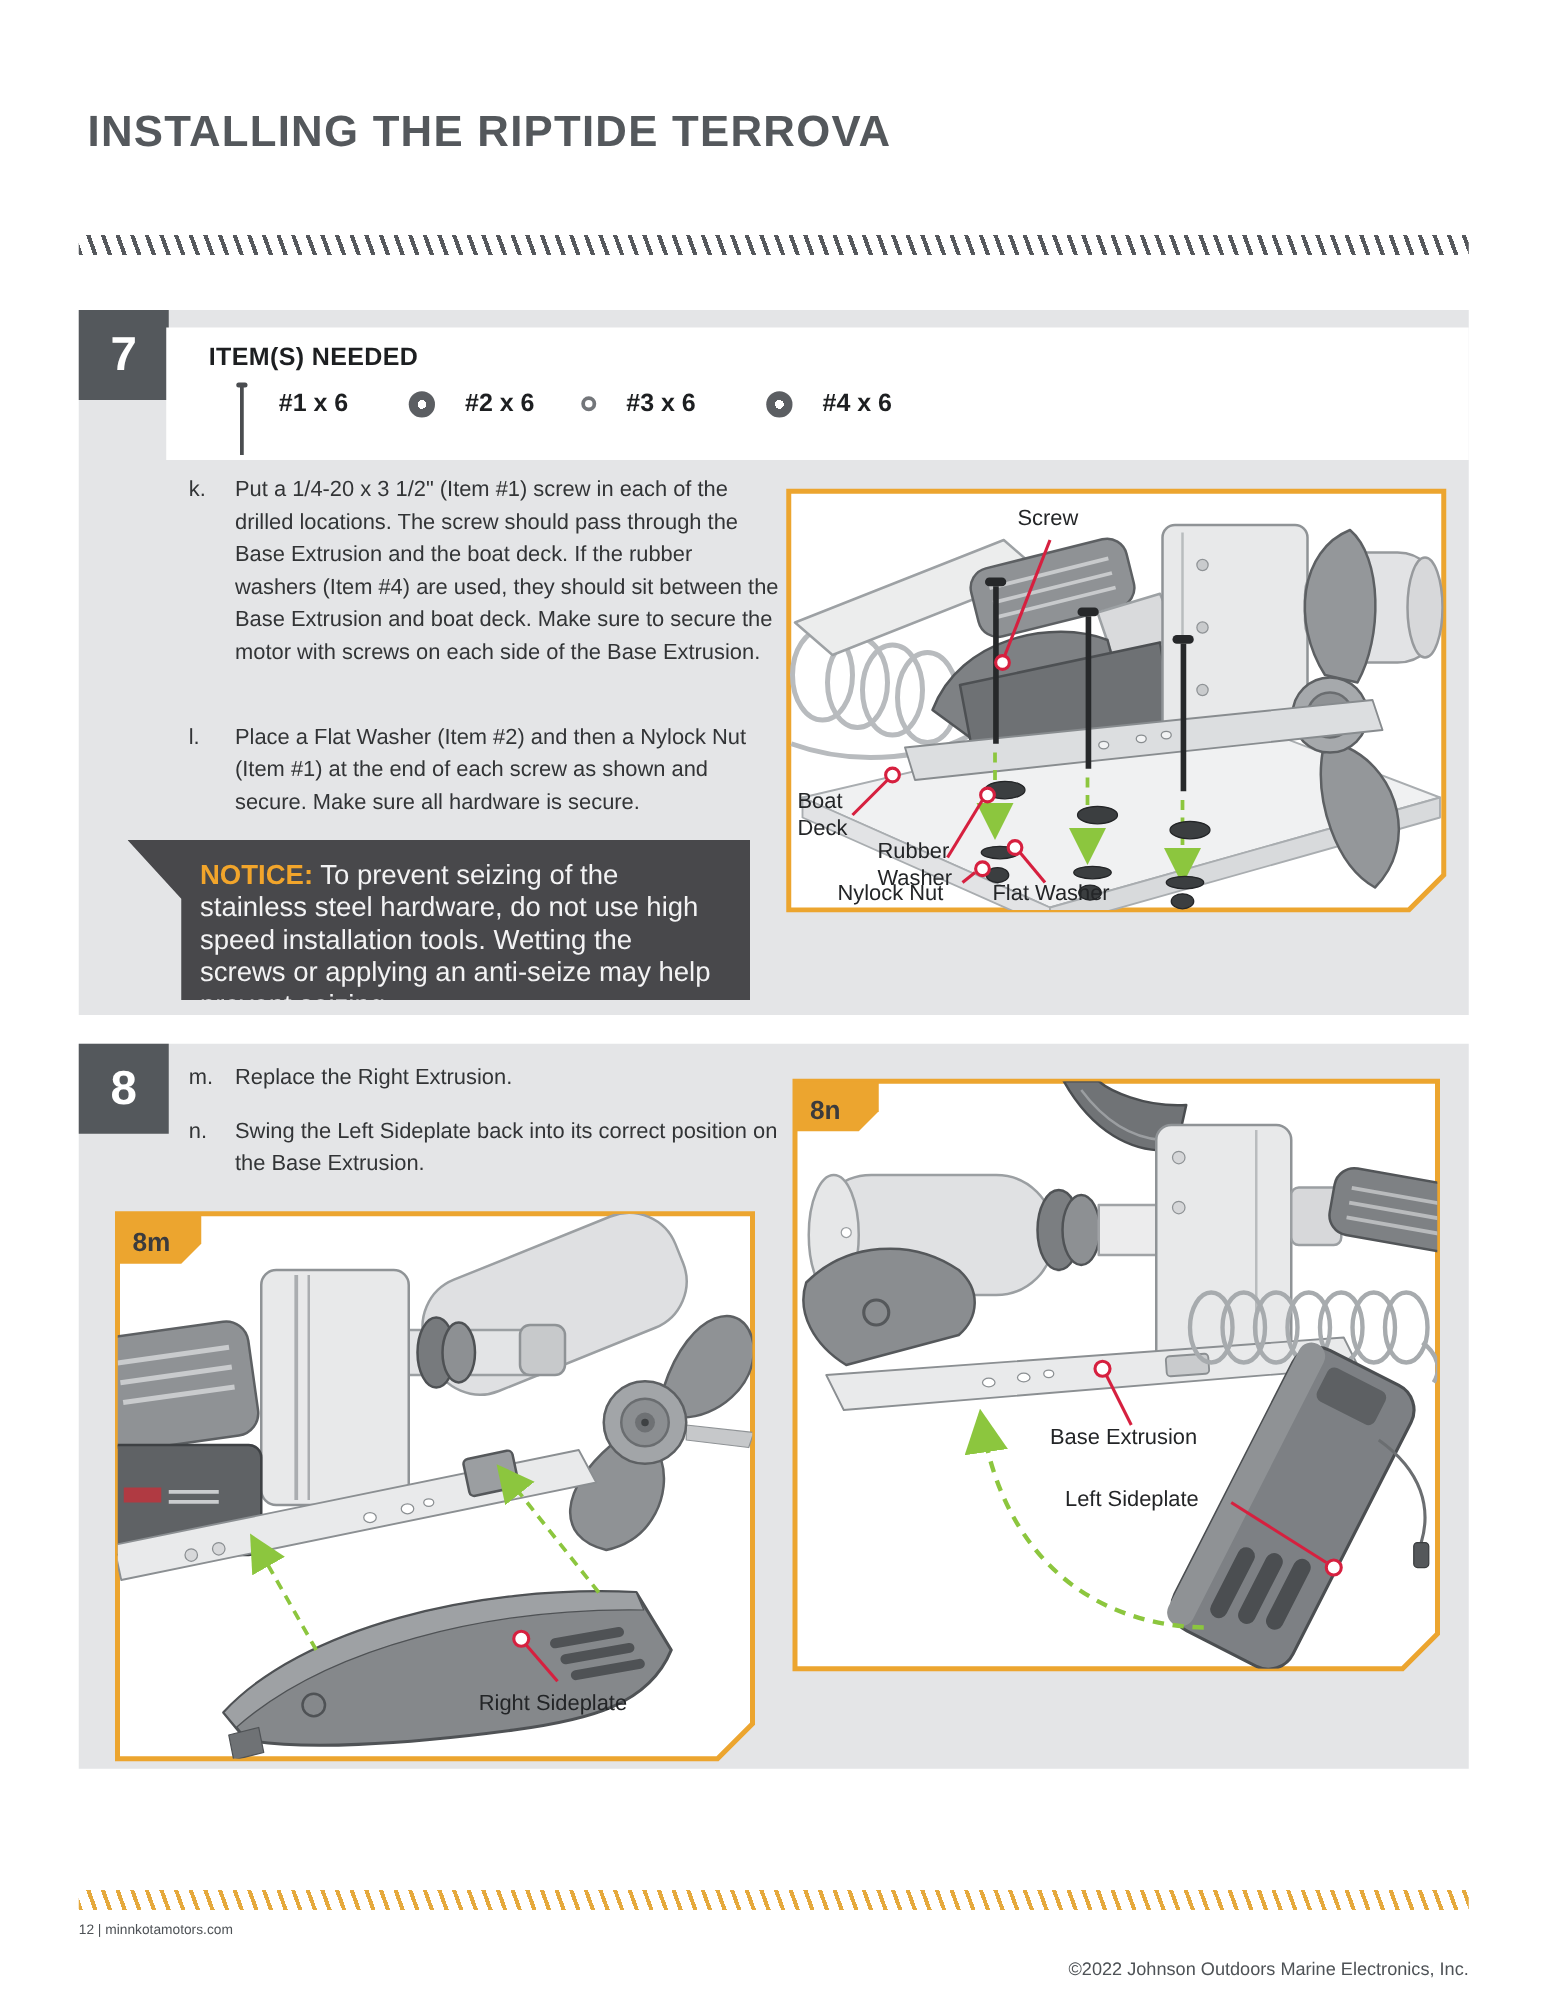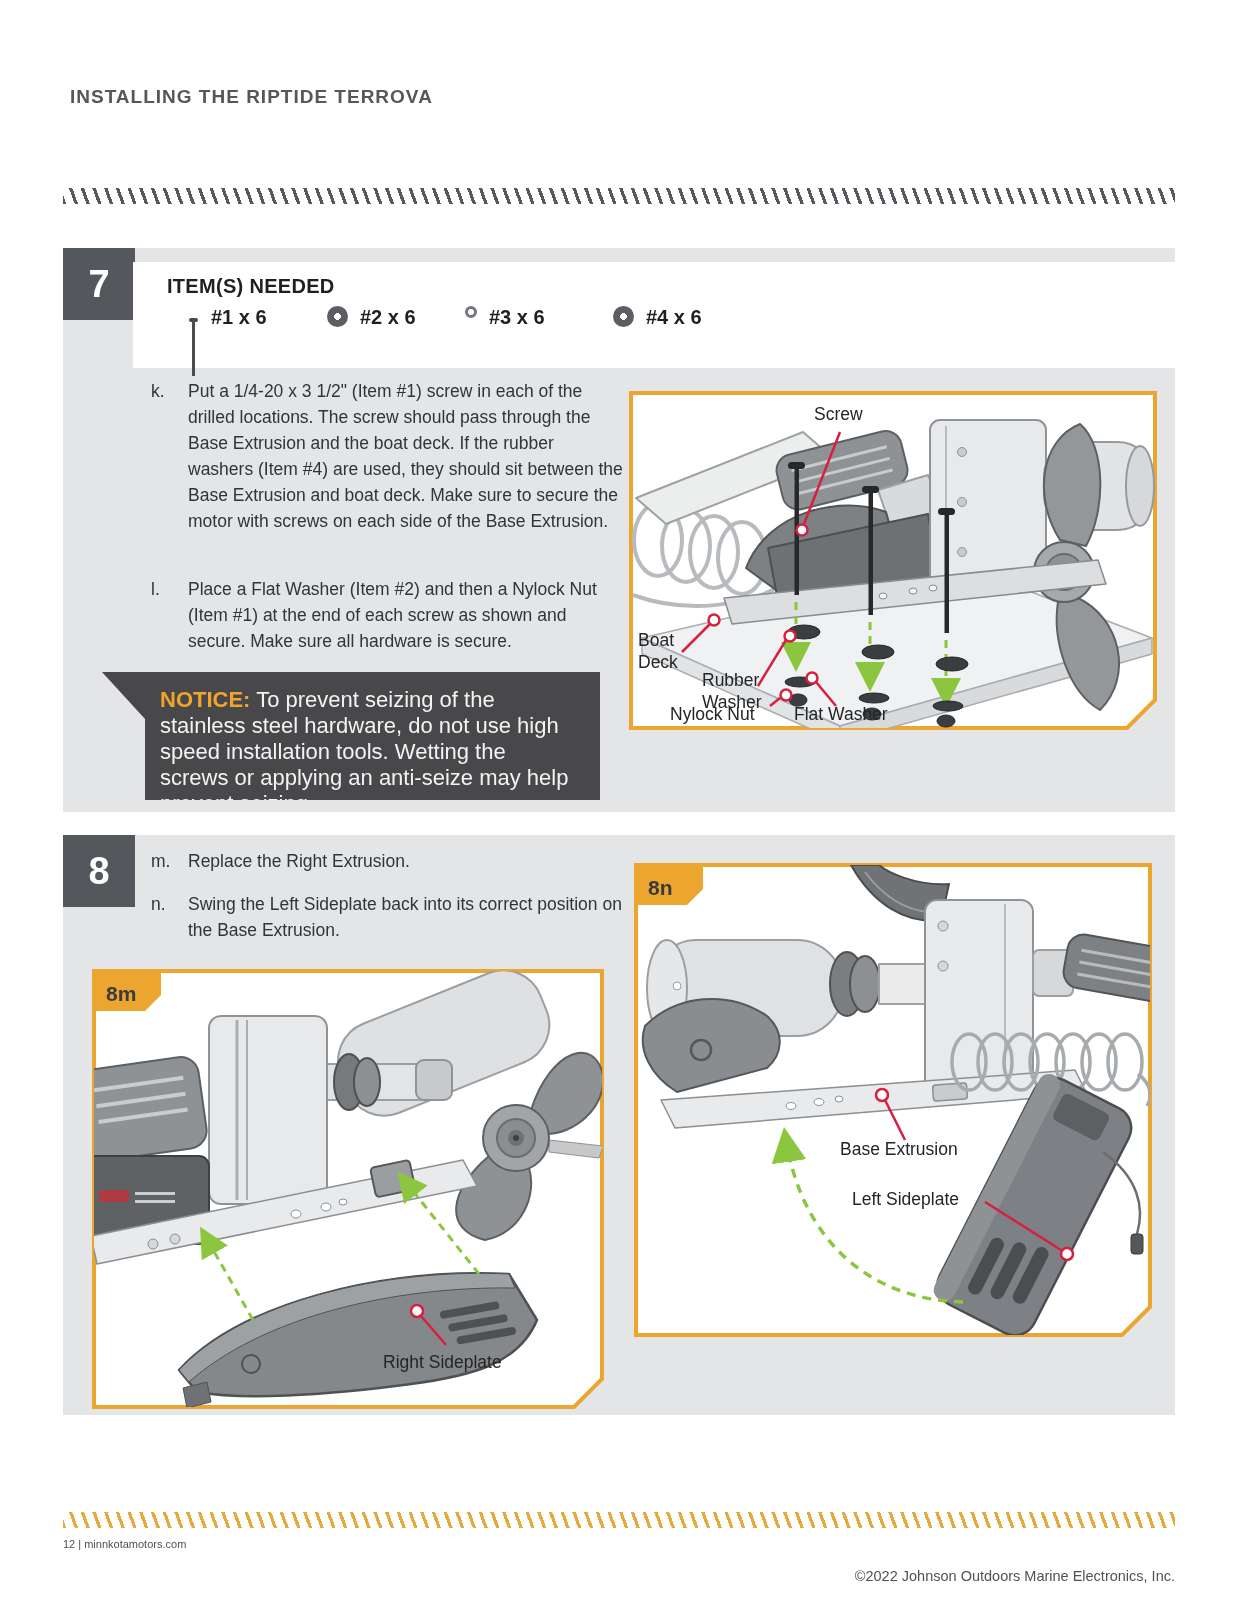--- a/index.html
+++ b/index.html
@@ -1,36 +1,36 @@
 <!DOCTYPE html>
 <html><head>
 <meta charset="utf-8">
 <style>
   html,body{margin:0;padding:0;background:#ffffff;}
   .page{position:relative;width:1236px;height:1600px;background:#ffffff;overflow:hidden;
         font-family:"Liberation Sans", sans-serif;color:#323436;}
   .abs{position:absolute;}
 
   
-  .page-title{left:70px;top:86px;font-size:19px;font-weight:bold;letter-spacing:1px;color:#54585c;}
+  .page-title{left:70px;top:86px;font-size:35px;font-weight:bold;letter-spacing:1px;color:#54585c;}
 
   
   .hatch{left:63px;width:1112px;height:16px;}
   .hatch-dark{background:repeating-linear-gradient(70deg,#55585c 0 3.2px,transparent 3.2px 11px);}
   .hatch-gold{background:repeating-linear-gradient(70deg,#e5a93c 0 3.2px,transparent 3.2px 11px);}
 
   
   .step-block{left:63px;width:1112px;background:#e4e5e7;}
   .step-badge{left:0;top:0;width:72px;height:72px;background:#54585c;color:#ffffff;
               font-size:38px;font-weight:bold;display:flex;align-items:center;justify-content:center;}
 
   
   .items-box{left:70px;top:14px;width:1042px;height:106px;background:#ffffff;}
   .items-title{position:absolute;left:18px;top:13px;font-size:20px;font-weight:bold;color:#1d1f21;letter-spacing:.3px;margin-left:16px;}
-  .item-group{position:absolute;top:44px;display:flex;align-items:flex-start;gap:12px;height:34px;}
+  .item-group{position:absolute;top:44px;display:flex;align-items:center;gap:24px;height:34px;}
   .item-label{font-size:20px;font-weight:bold;color:#1d1f21;}
   .icon-screw{position:relative;width:11px;height:58px;top:12px;}
   .icon-screw::before{content:"";position:absolute;left:4px;top:2px;width:3px;height:56px;background:#4a4d50;}
   .icon-screw::after{content:"";position:absolute;left:1px;top:0;width:9px;height:4px;background:#4a4d50;border-radius:2px;}
   .icon-washer{width:21px;height:21px;border-radius:50%;
                background:radial-gradient(circle,#ffffff 0 3.5px,#5b5e62 3.5px 100%);}
   .icon-nut{width:12px;height:12px;border-radius:50%;border:3px solid #73767a;background:#ffffff;box-sizing:border-box;}
 
   
   .instr{display:flex;width:472px;font-size:17.5px;line-height:26px;color:#323436;}

